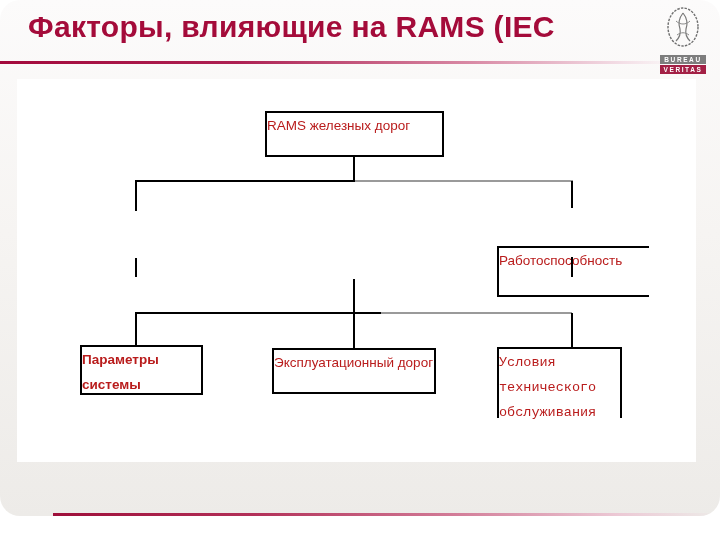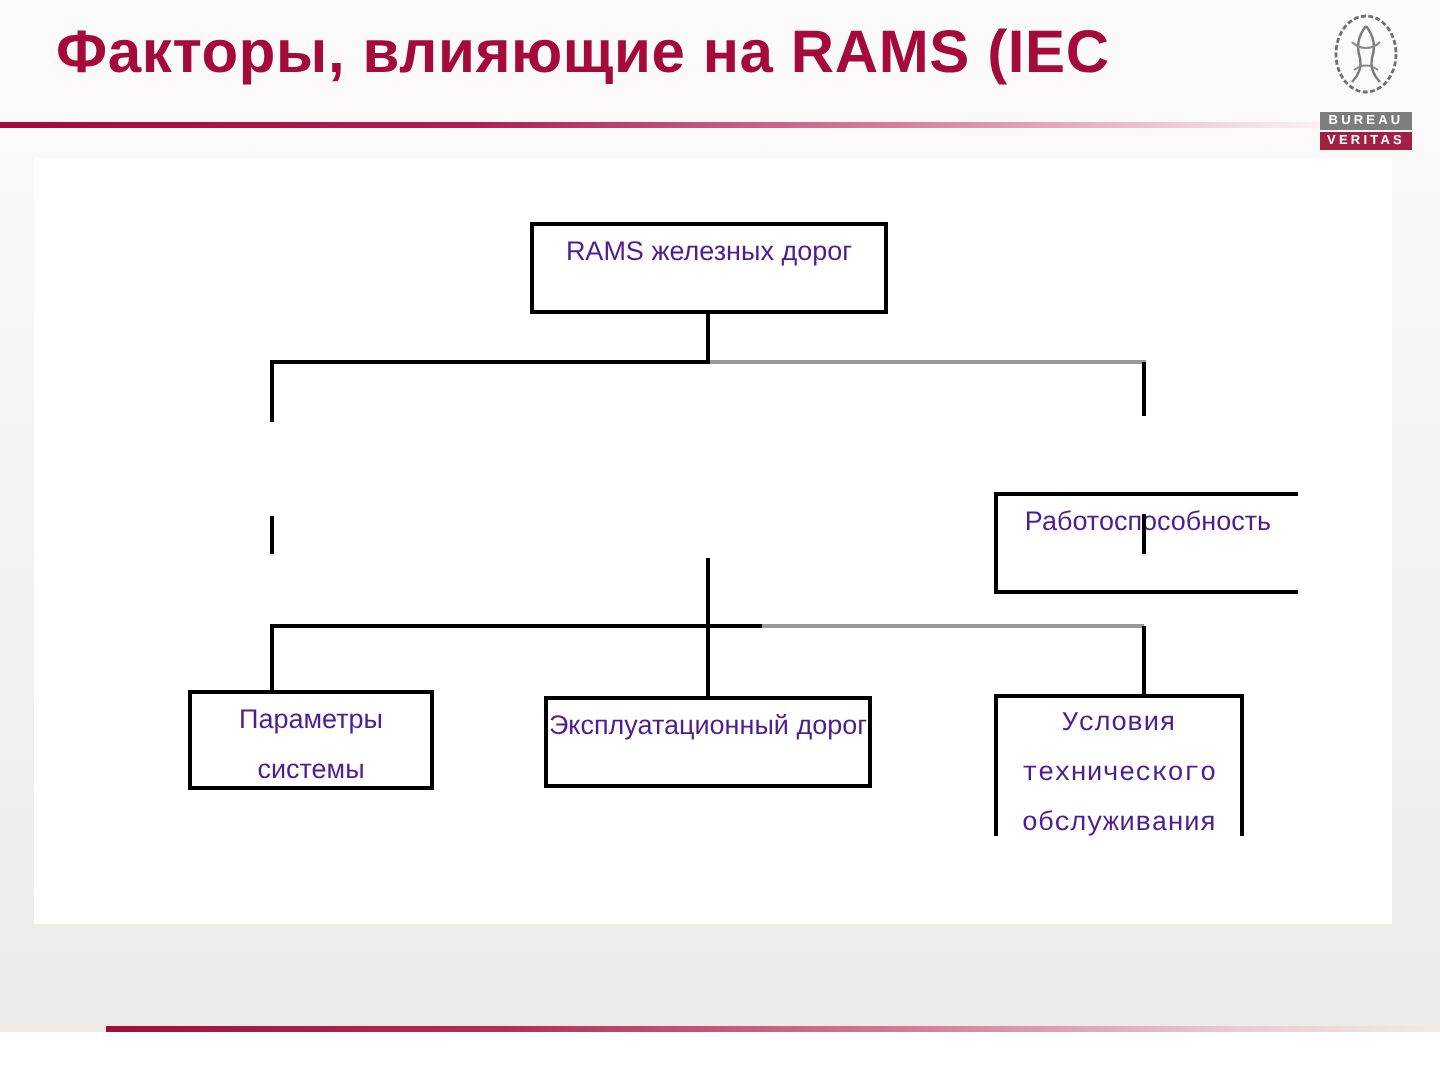--- a/index.html
+++ b/index.html
@@ -1,19 +1,20 @@
 <!DOCTYPE html>
 <html><head>
 <meta charset="utf-8">
 <style>
   html,body{margin:0;padding:0;}
   .slide{
     position:relative;width:720px;height:516px;overflow:hidden;
     background:linear-gradient(180deg,#fcfbfb 0%,#f6f4f2 45%,#edebe8 100%);
     font-family:"Liberation Sans",sans-serif;
+    border-radius:20px;
   }
   .title{
     position:absolute;left:28px;top:12px;z-index:3;
     font-weight:bold;font-size:30px;line-height:30px;
     color:#a40b3a;letter-spacing:0.3px;white-space:nowrap;
   }
   .title .l2{margin-left:38px;}
   .title-rule{
     position:absolute;left:0;top:61px;width:676px;height:2.5px;z-index:1;
     background:linear-gradient(90deg,#a30a3c 0%,#ad2052 35%,#d98ba6 70%,#f3dee6 92%,rgba(243,222,230,0) 100%);
@@ -22,27 +23,27 @@
   .logo .bar{
     width:46px;height:9px;margin:1px auto 0 auto;color:#ffffff;
     font-size:6.5px;font-weight:bold;letter-spacing:1.6px;
     text-align:center;line-height:9.5px;
   }
   .bar-bureau{background:#7d7d7d;}
   .bar-veritas{background:#a32045;}
   .panel{position:absolute;left:17px;top:79px;width:679px;height:383px;background:#ffffff;z-index:1;}
   .node{
     position:absolute;z-index:2;border:2px solid #000;background:#fff;
-    box-sizing:border-box;text-align:center;color:#4c1d95;
+    box-sizing:border-box;color:#b91c1c;
     font-size:13.5px;line-height:25px;
   }
   .node-rams{left:265px;top:111px;width:179px;height:46px;}
   .node-safety{left:78px;top:210px;width:122px;height:49px;}
   .node-oper{left:497px;top:207px;width:152px;height:51px;border-right:none;margin-top:39px;}
-  .node-params{left:94px;top:345px;width:123px;height:50px;}
+  .node-params{left:80px;top:345px;width:123px;height:50px;font-weight:bold;}
   .node-mode{left:272px;top:348px;width:164px;height:46px;}
   .node-cond{left:497px;top:347px;width:125px;height:71px;border-bottom:none;padding-top:1px;font-family:Liberation Mono, monospace;}
   .line{position:absolute;z-index:2;background:#000;}
   .line.gray{background:#9a9a9a;}
   .v-root{left:353px;top:157px;width:2px;height:24px;}
   .h-up-l{left:135px;top:180px;width:220px;height:2px;}
   .h-up-r{left:355px;top:180px;width:218px;height:2px;}
   .v-safe-in{left:135px;top:181px;width:2px;height:30px;}
   .v-oper-in{left:571px;top:181px;width:2px;height:27px;}
   .v-safe-stub{left:135px;top:258px;width:2px;height:19px;}

